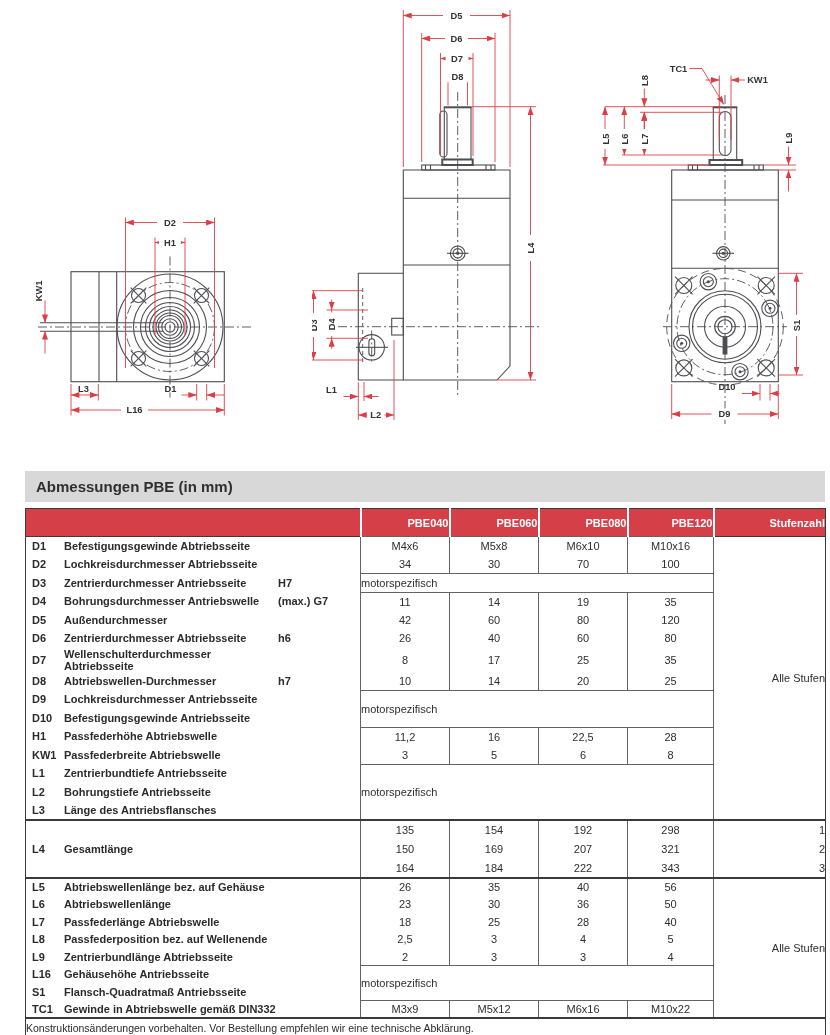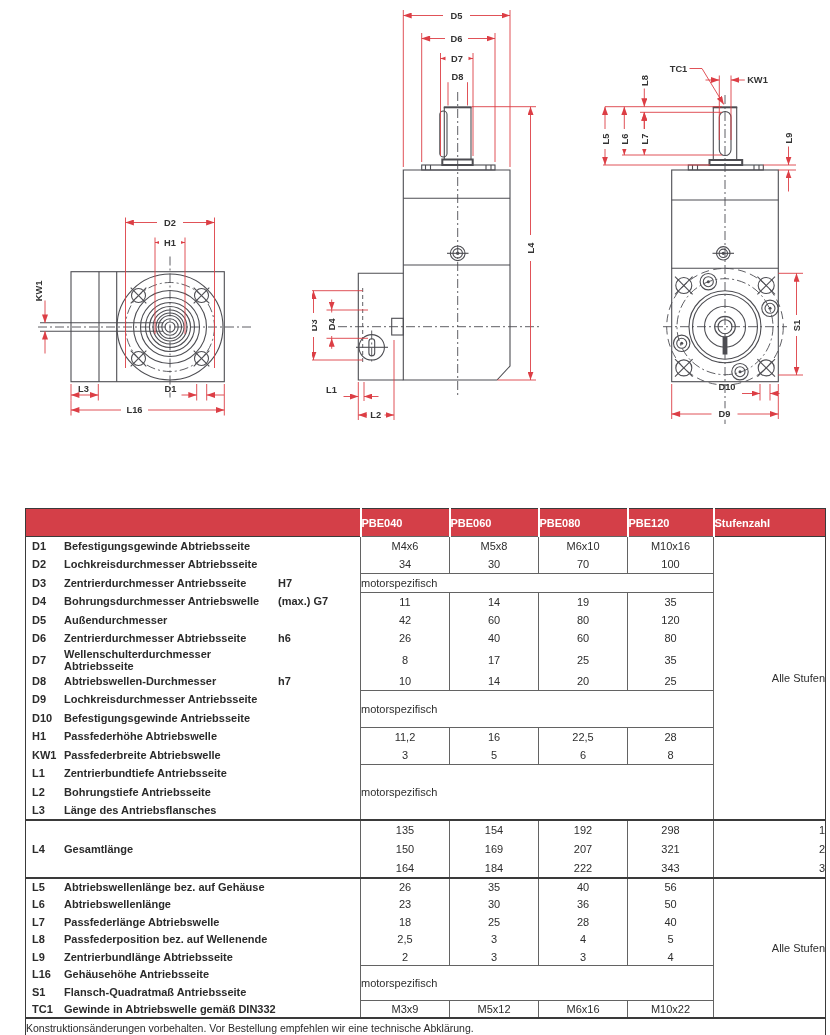--- a/index.html
+++ b/index.html
@@ -21,21 +21,21 @@
   
   .titlebar{position:absolute;left:25px;top:471px;width:800px;height:31px;background:#d8d8d8;
             display:flex;align-items:center;box-sizing:border-box;padding-left:11px;}
   .titlebar span{font-size:15px;font-weight:bold;color:#2f2f2f;}
   
   .tblwrap{position:absolute;left:25px;top:508px;width:800px;}
   table.dim{border-collapse:collapse;table-layout:fixed;width:800px;font-size:11px;
             border:1.6px solid #3a3a3a;}
   table.dim td,table.dim th{padding:0;vertical-align:middle;}
   thead.hd{border-bottom:1px solid #3a3a3a;}
-  thead.hd th{background:#d43f48;color:#fff;font-weight:bold;height:27px;text-align:left;
+  thead.hd th{background:#d43f48;color:#fff;font-weight:bold;height:27px;text-align:right;
               font-size:11px;}
   thead.hd th.sep{border-left:2px solid #fff;}
   tbody.sec1 tr{height:18.5px;}
   tbody.sec2{border-top:2px solid #3a3a3a;}
   tbody.sec2 tr{height:19.5px;}
   tbody.sec3{border-top:2px solid #3a3a3a;}
   tbody.sec3 tr{height:17.5px;}
   tbody.ftr{border-top:2px solid #3a3a3a;}
   tbody.ftr tr{height:20px;}
   td.lab{padding:0;}
@@ -327,20 +327,23 @@
       <line class="r" x1="760" y1="384" x2="760" y2="400.5"></line>
       <line class="r" x1="770" y1="384" x2="770" y2="400.5"></line>
       <line class="r" x1="671.7" y1="384" x2="671.7" y2="419"></line>
       <line class="r" x1="778.3" y1="384" x2="778.3" y2="419"></line>
       <line class="r" x1="671.7" y1="414" x2="778.3" y2="414" marker-start="url(#m3s)" marker-end="url(#m3e)"></line>
       <rect class="bgw" x="711.5" y="408.3" width="26" height="11.4"></rect>
       <text class="dt" x="724.5" y="417.3">D9</text>
     </g>
   </svg>
 
+  <div class="titlebar">
+    <span>Abmessungen PBE (in mm)</span>
+  </div>
 
   <div class="tblwrap">
     <table class="dim">
       <colgroup>
         <col style="width:335px">
           <col style="width:89px">
           <col style="width:89px">
         <col style="width:89px">
           <col style="width:86px">
           <col style="width:112px">

